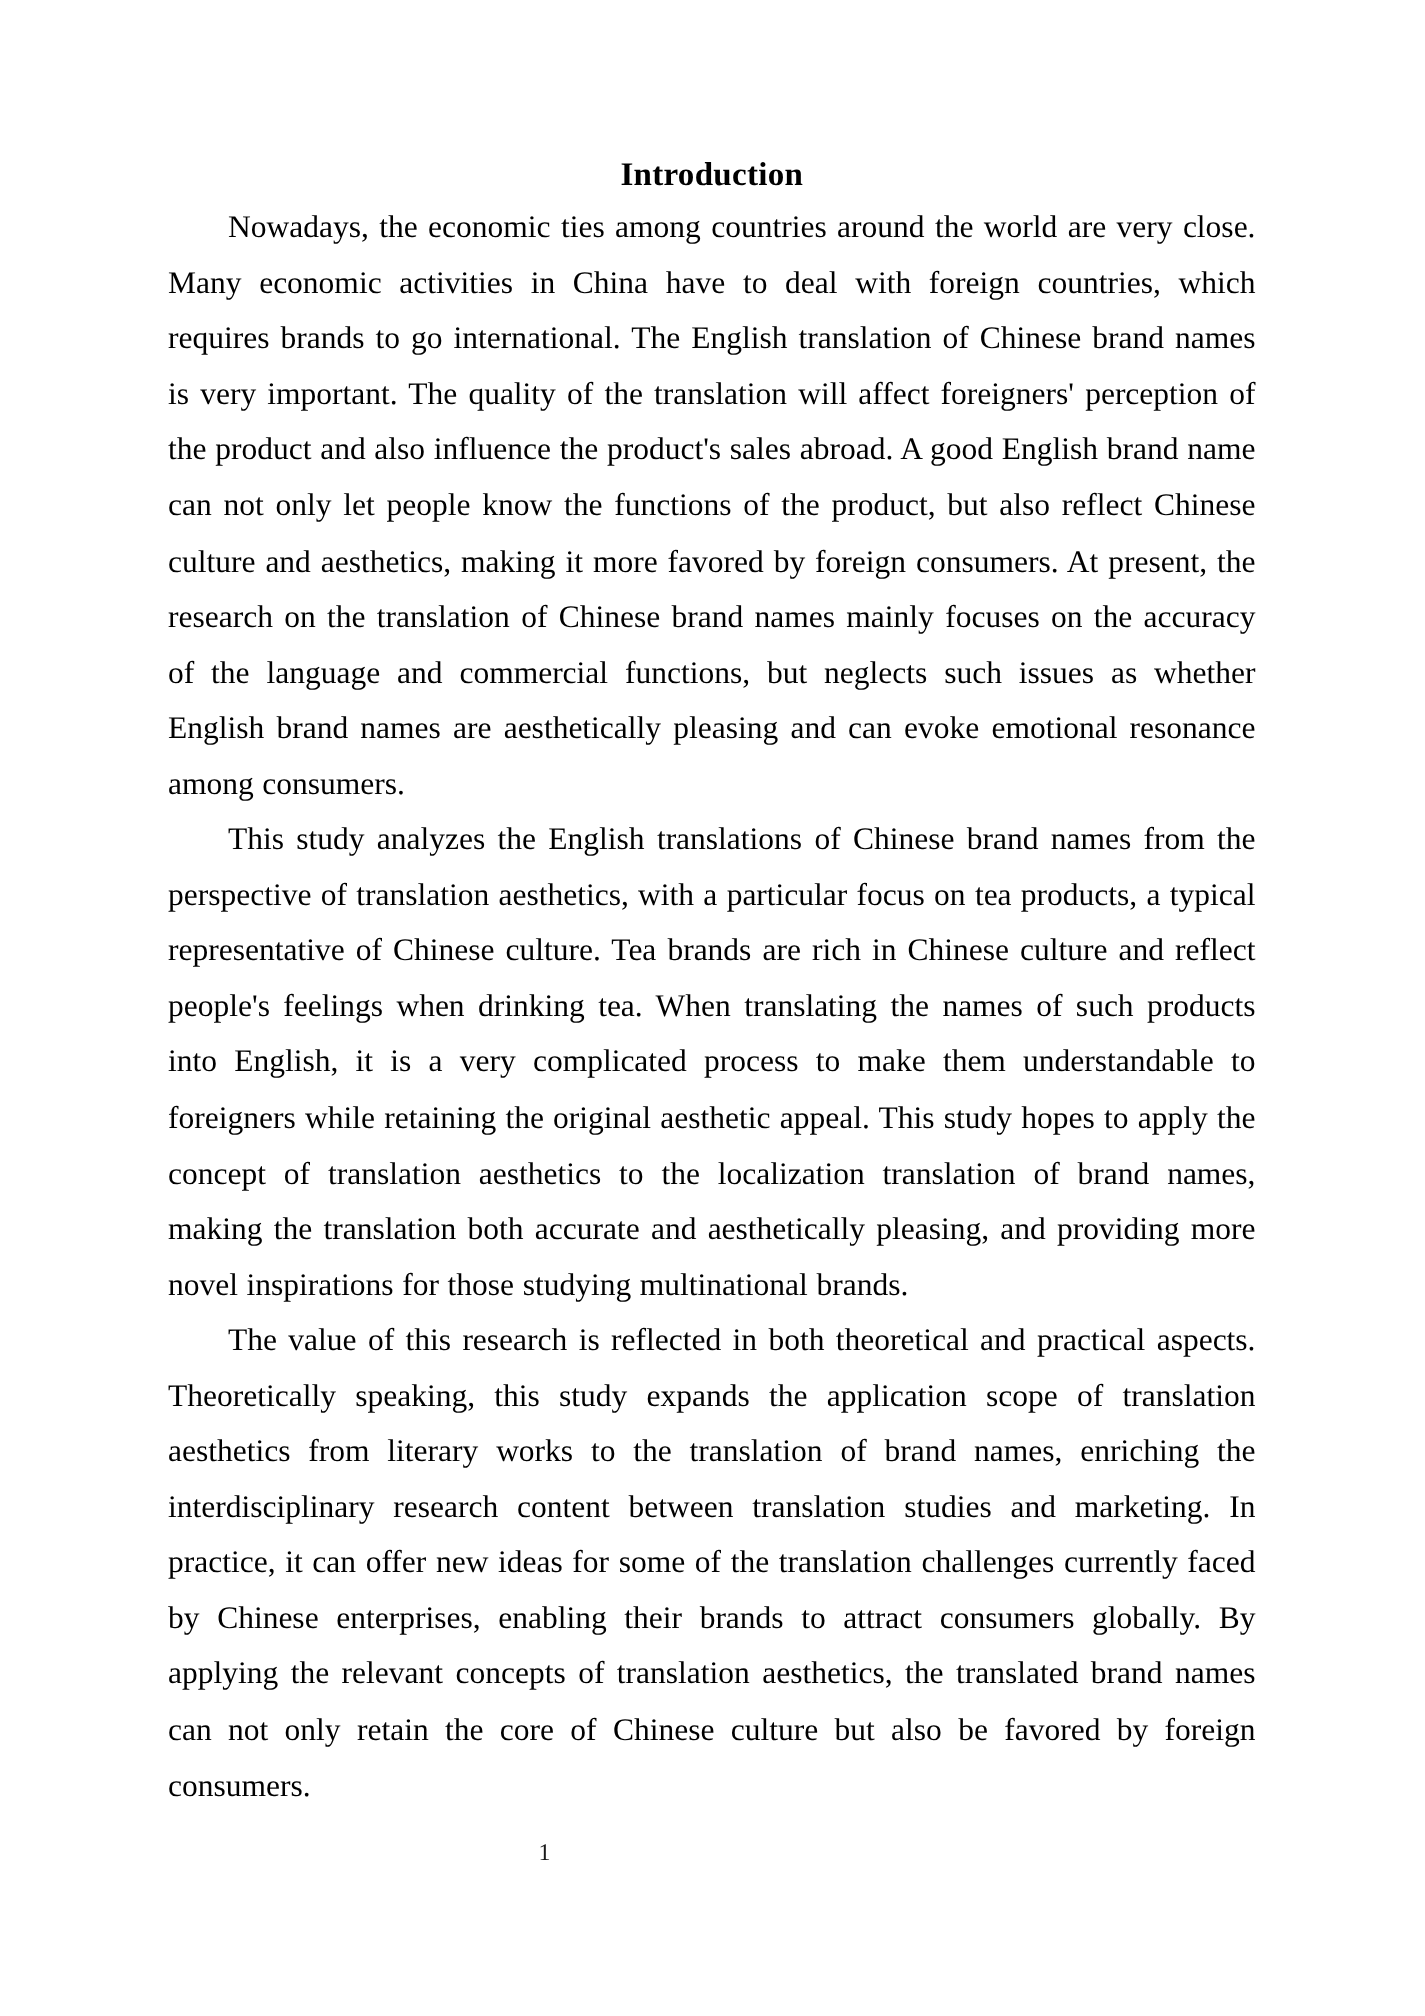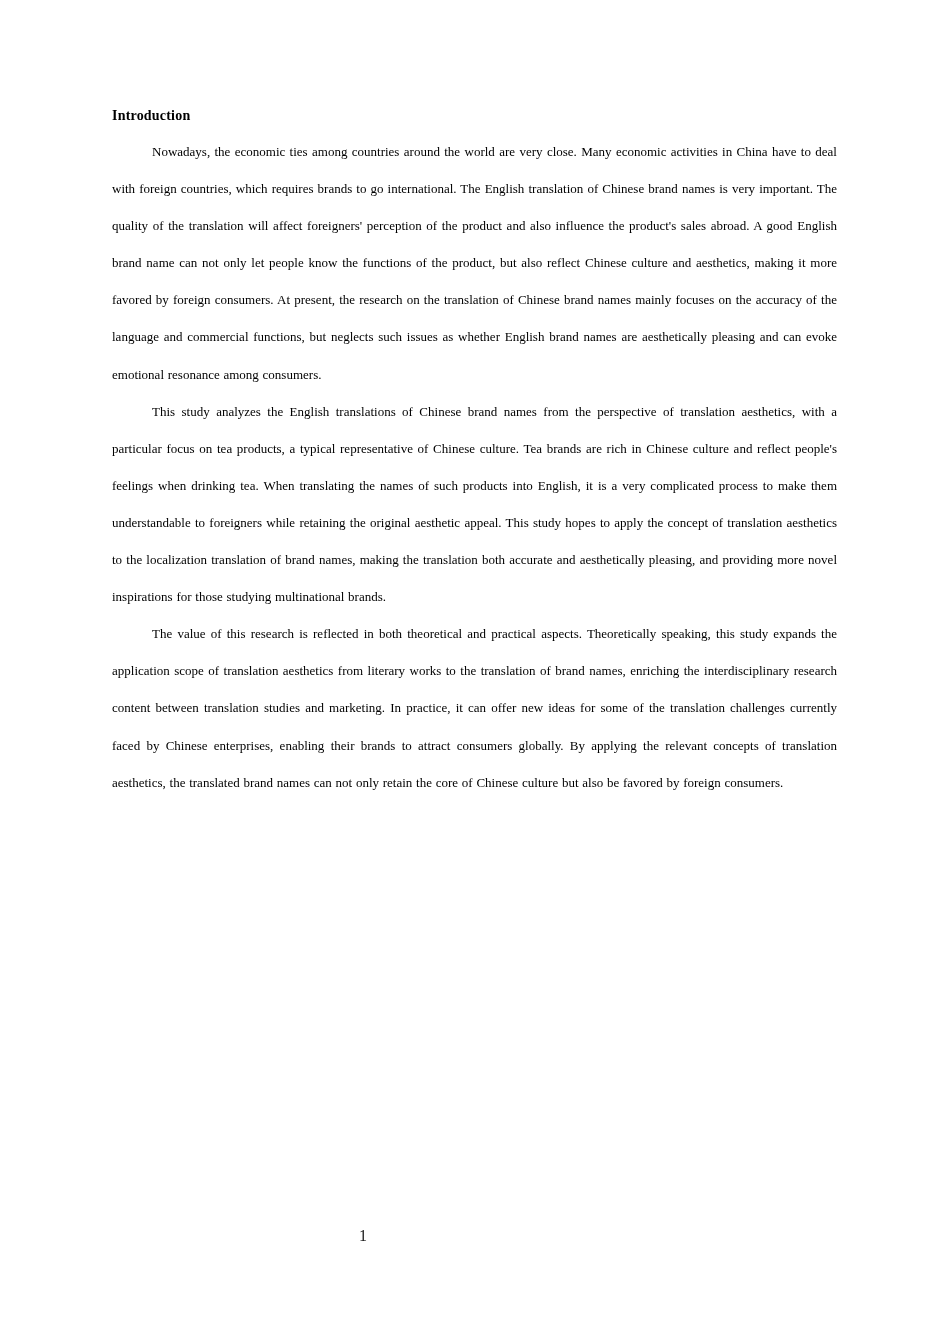--- a/index.html
+++ b/index.html
@@ -18,28 +18,29 @@
   }
   .content {
     position: absolute;
     left: 112px;
     top: 103px;
     width: 725px;
   }
   .doc-title {
     margin: 0 0 4px 0;
     font-family: "Liberation Serif", "DejaVu Serif", serif;
-    font-size: 14px;
+    font-size: 22px;
     line-height: 26px;
     font-weight: bold;
+    text-align: center;
     letter-spacing: 0.2px;
   }
   .doc-paragraph {
     margin: 0;
-    font-size: 13px;
+    font-size: 21px;
     line-height: 37.1px;
     text-align: justify;
     text-justify: inter-word;
     text-indent: 40px;
     word-spacing: 0.5px;
     hyphens: none;
   }
   .page-footer {
     position: absolute;
     top: 1228px;

